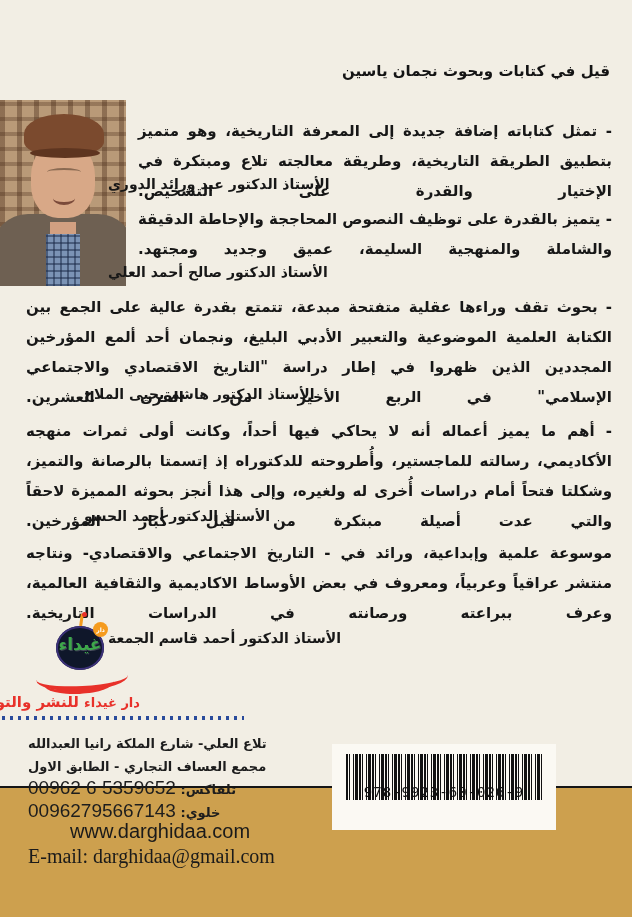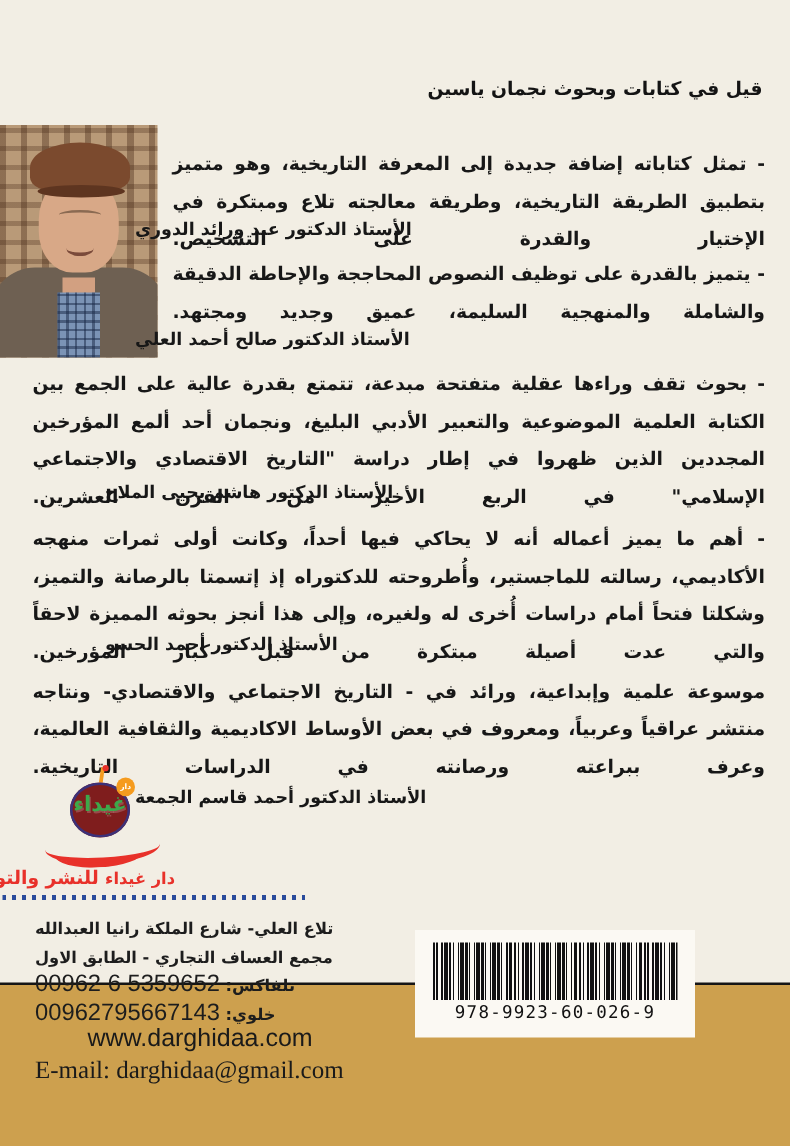--- a/index.html
+++ b/index.html
@@ -39,21 +39,21 @@
   .qa2{top:264px;left:108px;}
   .qt3{top:292px;right:20px;left:26px;}
   .qa3{top:386px;left:84px;}
   .qt4{top:416px;right:20px;left:26px;}
   .qa4{top:508px;left:84px;}
   .qt5{top:538px;right:20px;left:26px;}
   .qa5{top:630px;left:108px;}
 
   
   .logo{position:absolute;left:24px;top:614px;width:116px;height:96px;}
-  .logo .disc{position:absolute;left:32px;top:12px;width:48px;height:44px;background:#7f1d1d;
+  .logo .disc{position:absolute;left:32px;top:12px;width:48px;height:44px;background:#0f172a;
         border-radius:50%;box-shadow:0 0 0 2px #3c3179 inset;}
   .logo .calli{position:absolute;left:0;top:8px;width:100%;text-align:center;direction:rtl;
         color:#3da84a;font-size:17px;font-weight:bold;text-shadow:1px 1px 0 #fff3;}
   .logo .badge{position:absolute;right:-4px;top:-4px;width:15px;height:15px;background:#f59b1e;border-radius:50%;
         color:#fff;font-size:6px;line-height:15px;text-align:center;direction:rtl;font-weight:bold;}
   .logo .flame{position:absolute;left:56px;top:0;width:3px;height:12px;background:#f59b1e;transform:rotate(8deg);}
   .logo .flame-dot{position:absolute;left:58px;top:-2px;width:5px;height:5px;background:#e8312a;border-radius:50%;}
   .logo .swoosh1{position:absolute;left:12px;top:50px;width:92px;height:22px;
         border-bottom:5px solid #e8312a;border-radius:50%;transform:rotate(-3deg);}
   .logo .swoosh2{position:absolute;left:20px;top:58px;width:70px;height:18px;
@@ -81,21 +81,21 @@
         font-size:20px;color:#1a1a1a;}
 
   
   .barcode{position:absolute;left:332px;top:744px;width:224px;height:86px;background:#fbf9f3;}
   .bars{position:absolute;left:14px;top:10px;right:14px;height:46px;
         background:repeating-linear-gradient(90deg,
           #111 0 2px,transparent 2px 3px,
           #111 3px 4px,transparent 4px 7px,
           #111 7px 8px,transparent 8px 9px,
           #111 9px 12px,transparent 12px 13px);}
-  .isbn{position:absolute;left:0;top:58px;width:100%;text-align:center;
+  .isbn{position:absolute;left:0;top:40px;width:100%;text-align:center;
         font-family:"DejaVu Sans Mono","Liberation Mono",monospace;font-size:14px;color:#111;letter-spacing:1px;}
 </style>
 </head>
 <body>
 
 <div class="page">
 
   <div class="photo">
     <div class="jacket"></div>
     <div class="neck"></div>

